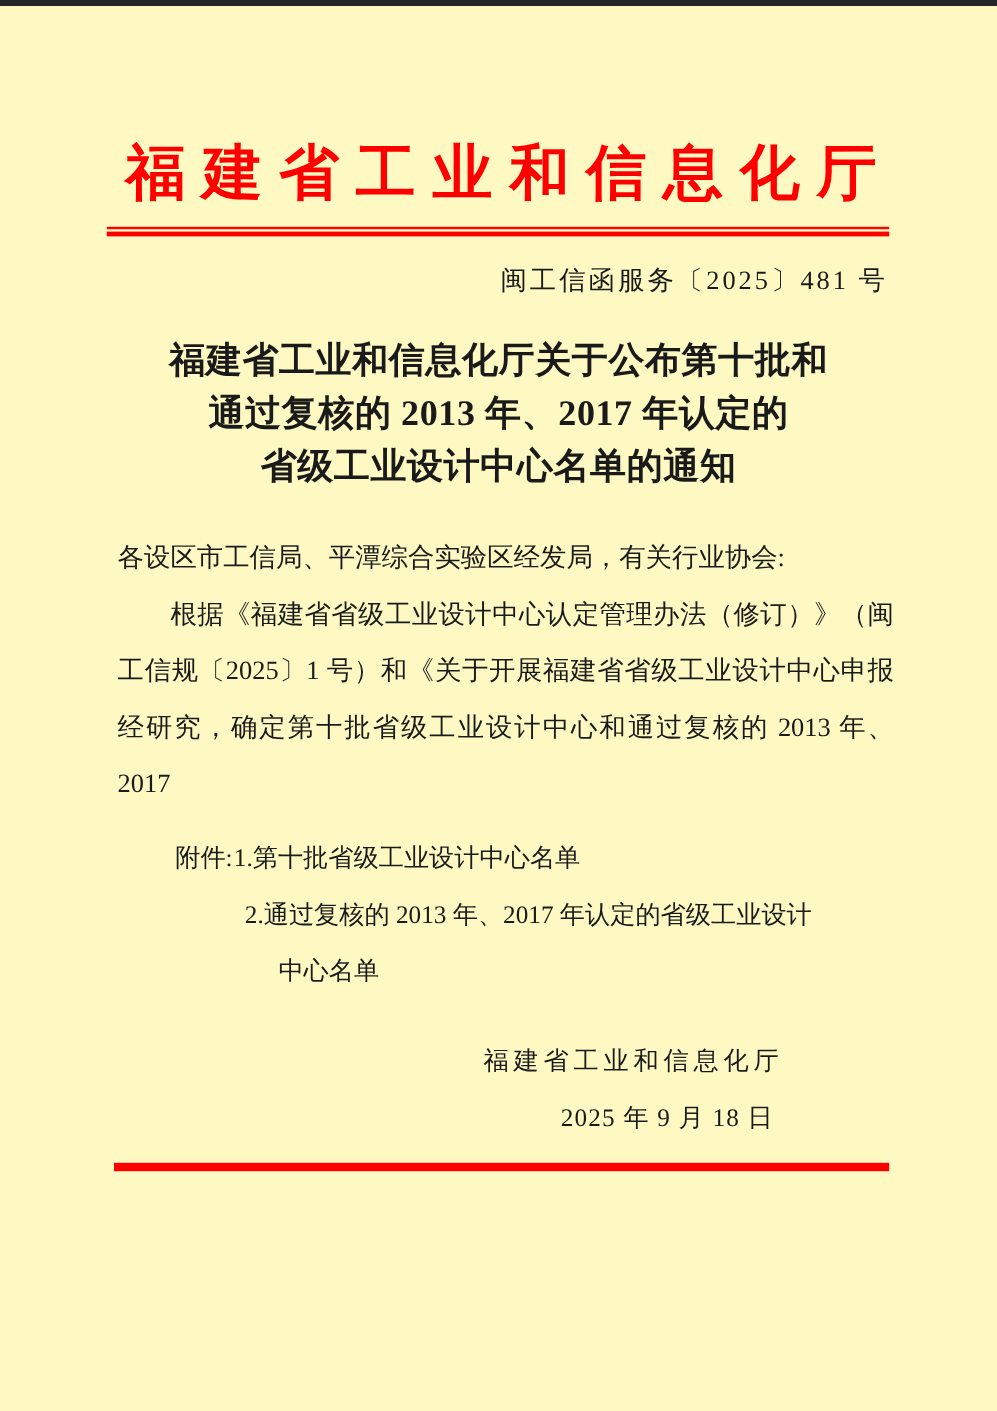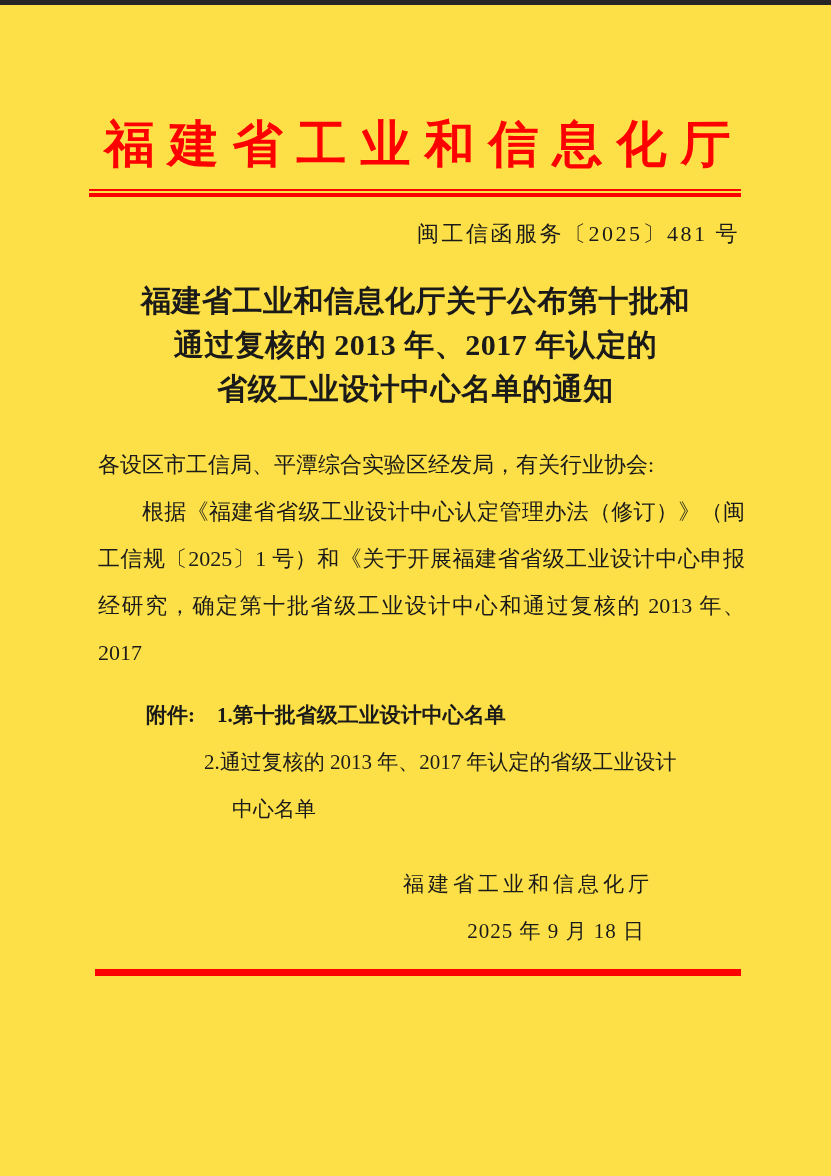--- a/index.html
+++ b/index.html
@@ -9,21 +9,21 @@
   }
   *{margin:0;padding:0;box-sizing:border-box;}
   html,body{background:#fff;}
   body{
     font-family:"Liberation Serif","DejaVu Serif",serif;
     color:var(--ink);
     width:831px;height:1176px;
     overflow:hidden;
     position:relative;
   }
-  .page{width:831px;height:1176px;background:#fde047;position:relative;}
+  .page{width:831px;height:1176px;background:#fef9c3;position:relative;}
 
   .top-bar{
     position:absolute;top:0;left:0;width:831px;height:5px;
     background:var(--bar);
   }
 
   
   .letterhead{
     padding-top:113px;
     text-align:center;
@@ -77,21 +77,21 @@
   .para-line.indent{
     text-indent:2em;
   }
 
   .attachments{
     margin-top:16px;
     margin-left:146px;
     font-size:21px;
     line-height:47px;
   }
-  .att-row1{display:flex;gap:22px;white-space:nowrap;font-weight:bold;}
+  .att-row1{display:flex;gap:1px;white-space:nowrap;}
   .att-line2{padding-left:58px;white-space:nowrap;}
   .att-line3{padding-left:86px;white-space:nowrap;}
 
   .sig-block{
     margin-top:28px;
     font-size:21px;
     line-height:47px;
   }
   .sig-agency{
     text-align:right;

